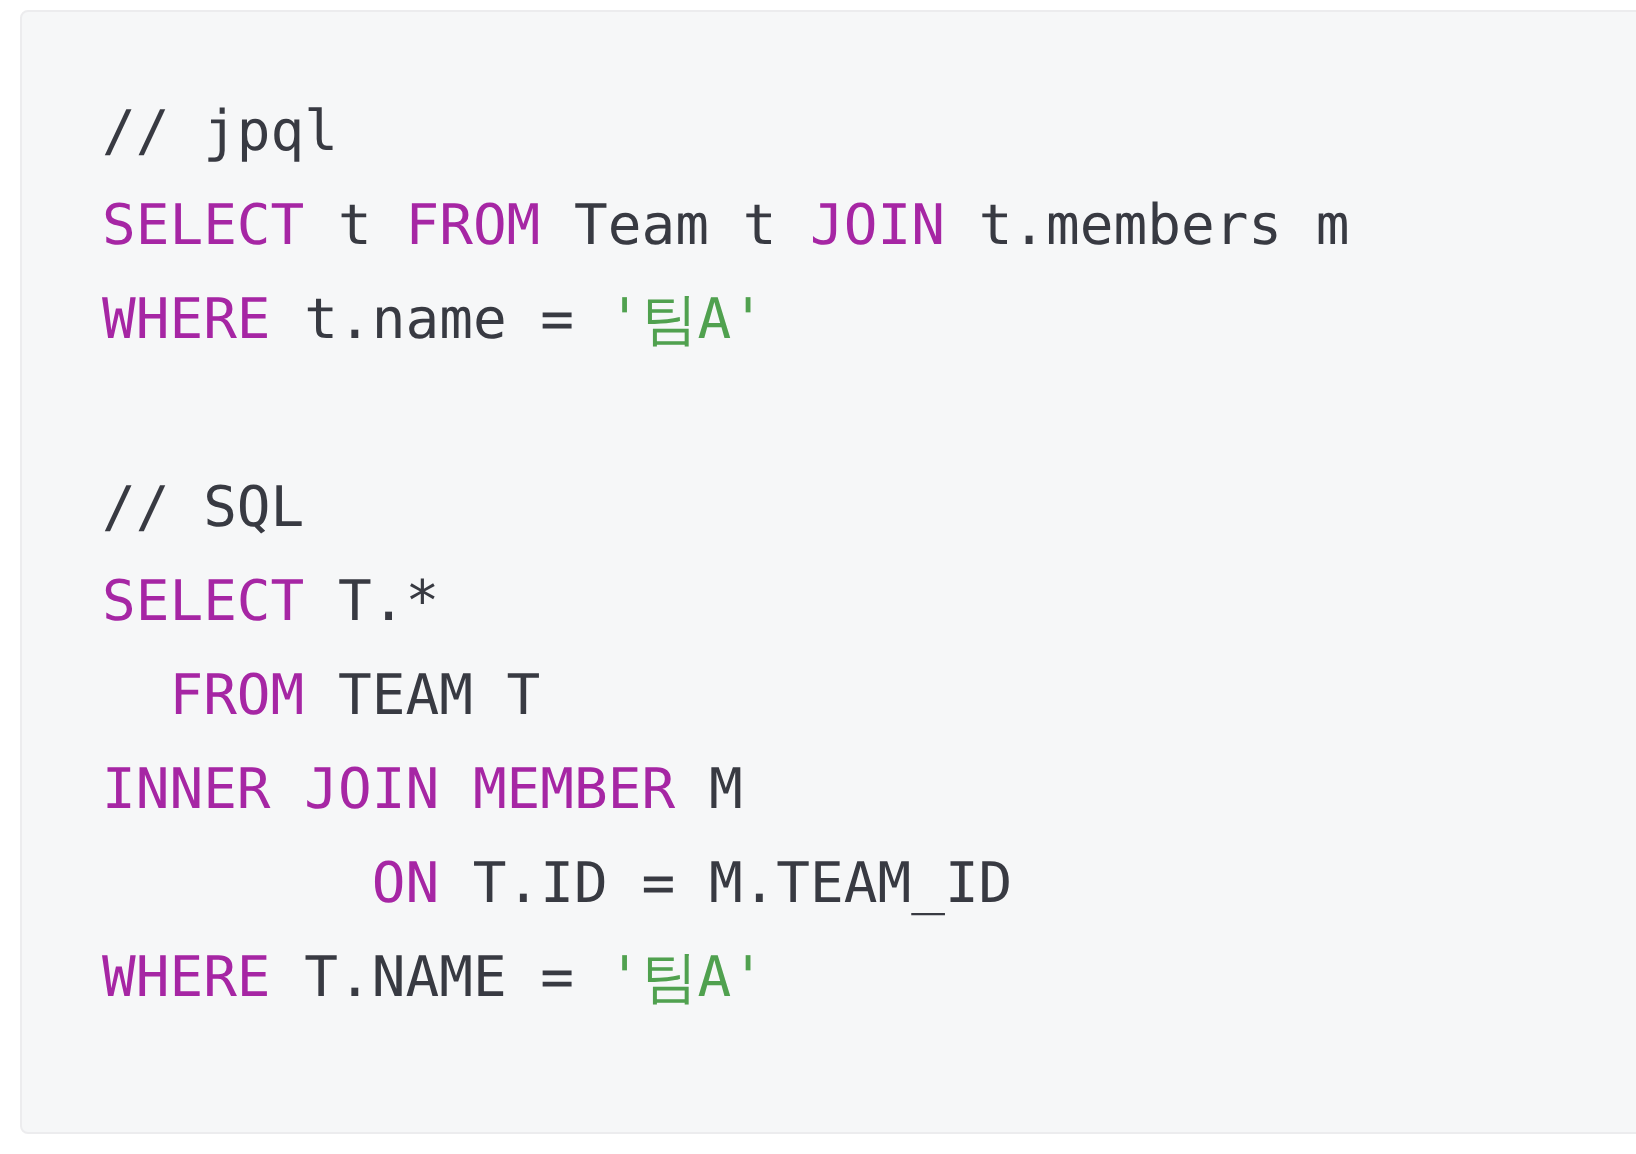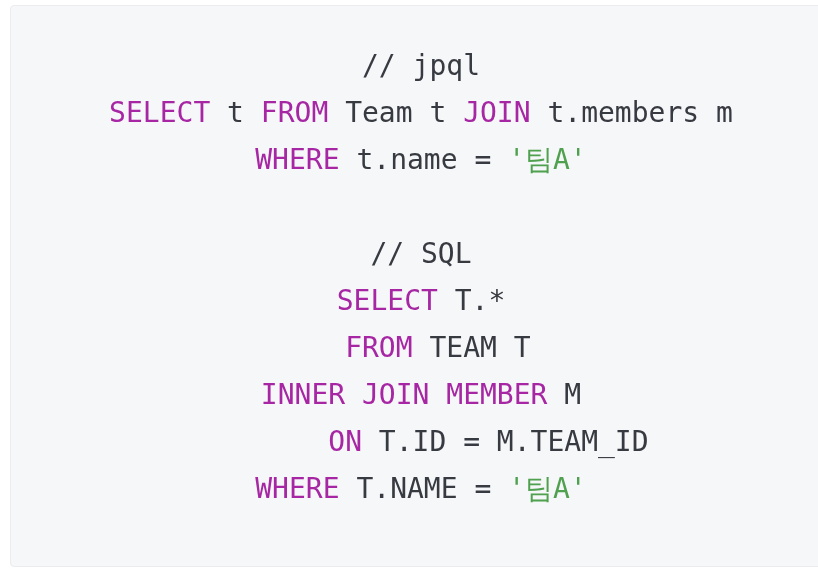--- a/index.html
+++ b/index.html
@@ -30,21 +30,20 @@
     padding: 36px 30px 40px 40px;
     font-family: "DejaVu Sans Mono", "Liberation Mono", monospace;
     font-size: 28px;
     line-height: 47px;
     color: var(--code-text, #383a42);
     overflow: hidden;
   }
   .code-line {
     white-space: pre;
     height: 47px;
-    text-align: center;
   }
   .tok-plain   { color: var(--code-text, #383a42); }
   .tok-keyword { color: var(--kw, #a626a4); }
   .tok-string  { color: var(--str, #50a14f); }
 </style>
 </head>
 <body style="background: rgb(255, 255, 255);">
 
 <div class="page">
   <pre class="code-block"><div class="code-line"><span class="tok-plain">// jpql</span></div><div class="code-line"><span class="tok-keyword">SELECT</span><span class="tok-plain"> t </span><span class="tok-keyword">FROM</span><span class="tok-plain"> Team t </span><span class="tok-keyword">JOIN</span><span class="tok-plain"> t.members m</span></div><div class="code-line"><span class="tok-keyword">WHERE</span><span class="tok-plain"> t.name = </span><span class="tok-string">'팀A'</span></div><div class="code-line">&nbsp;</div><div class="code-line"><span class="tok-plain">// SQL</span></div><div class="code-line"><span class="tok-keyword">SELECT</span><span class="tok-plain"> T.*</span></div><div class="code-line"><span class="tok-plain">  </span><span class="tok-keyword">FROM</span><span class="tok-plain"> TEAM T</span></div><div class="code-line"><span class="tok-keyword">INNER</span><span class="tok-plain"> </span><span class="tok-keyword">JOIN</span><span class="tok-plain"> </span><span class="tok-keyword">MEMBER</span><span class="tok-plain"> M</span></div><div class="code-line"><span class="tok-plain">        </span><span class="tok-keyword">ON</span><span class="tok-plain"> T.ID = M.TEAM_ID</span></div><div class="code-line"><span class="tok-keyword">WHERE</span><span class="tok-plain"> T.NAME = </span><span class="tok-string">'팀A'</span></div></pre>

